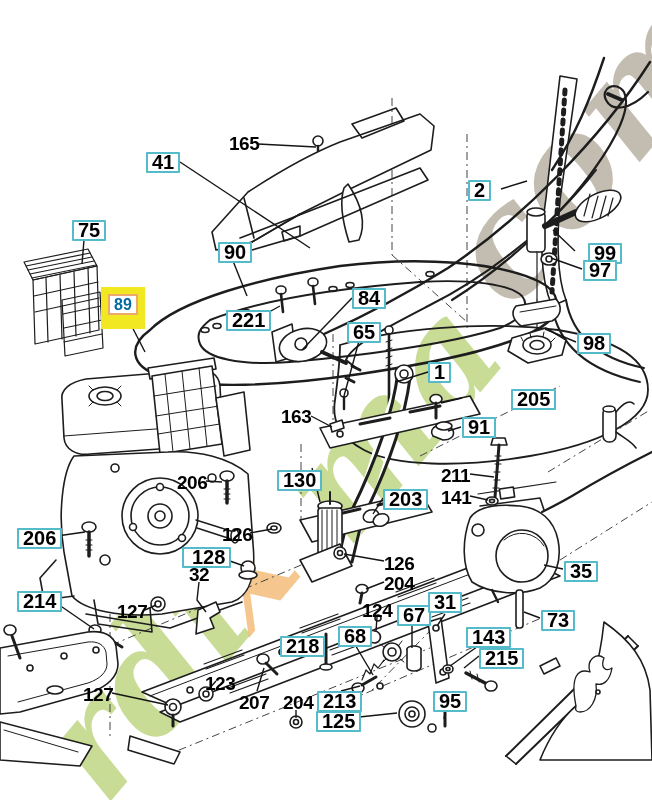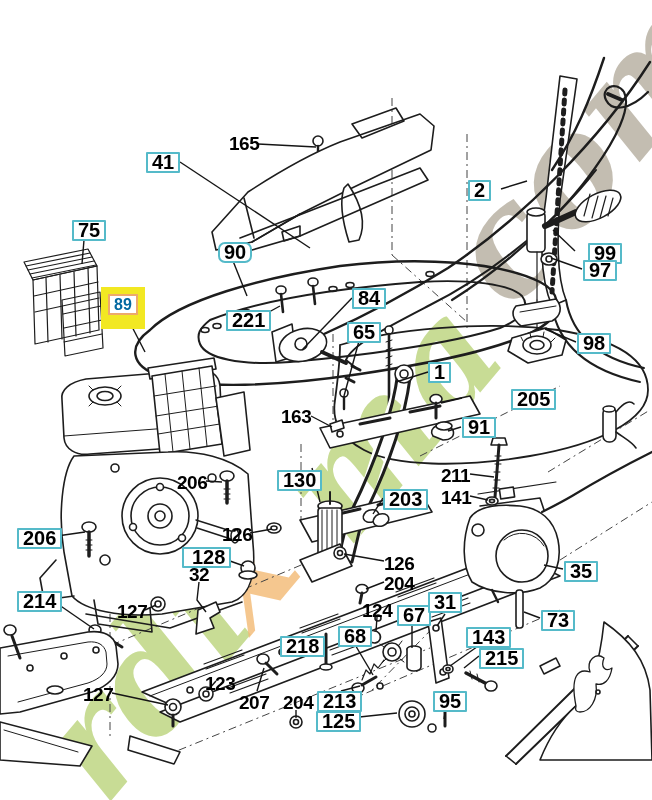--- a/index.html
+++ b/index.html
@@ -372,21 +372,21 @@
         <polyline points="341,691 360,686"></polyline>
         <polyline points="350,718 397,713"></polyline>
         <polyline points="446,707 444,719"></polyline>
       </g>
 </svg>
 
 <div id="labels-layer">
       <div class="plabel plain" style="left: 229px; top: 133px;">165</div>
       <div class="plabel boxed" style="border-color: rgb(85, 186, 201); left: 146px; top: 152px;">41</div>
       <div class="plabel boxed" style="border-color: rgb(85, 186, 201); left: 72px; top: 220px;">75</div>
-      <div class="plabel boxed" style="border-color: rgb(85, 186, 201); left: 218px; top: 242px; border-radius: 7px;">90</div>
+      <div class="plabel boxed" style="border-color: rgb(85, 186, 201); left: 218px; top: 242px;">90</div>
       <div class="plabel boxed" style="border-color: rgb(85, 186, 201); left: 226px; top: 310px;">221</div>
       <div class="hl-wrap" style="background: rgb(242, 232, 34); left: 101px; top: 287px;"><span class="inner" style="border-color: rgb(237, 169, 107);">89</span></div>
       <div class="plabel boxed" style="border-color: rgb(85, 186, 201); left: 468px; top: 180px;">2</div>
       <div class="plabel boxed" style="border-color: rgb(85, 186, 201); left: 576px; top: 243px; margin-left: 12px;">99</div>
       <div class="plabel boxed" style="border-color: rgb(85, 186, 201); left: 583px; top: 260px;">97</div>
       <div class="plabel boxed" style="border-color: rgb(85, 186, 201); left: 577px; top: 333px;">98</div>
       <div class="plabel boxed" style="border-color: rgb(85, 186, 201); left: 352px; top: 288px;">84</div>
       <div class="plabel boxed" style="border-color: rgb(85, 186, 201); left: 347px; top: 322px;">65</div>
       <div class="plabel boxed" style="border-color: rgb(85, 186, 201); left: 428px; top: 362px;">1</div>
       <div class="plabel boxed" style="border-color: rgb(85, 186, 201); left: 463px; top: 389px; margin-left: 48px;">205</div>

